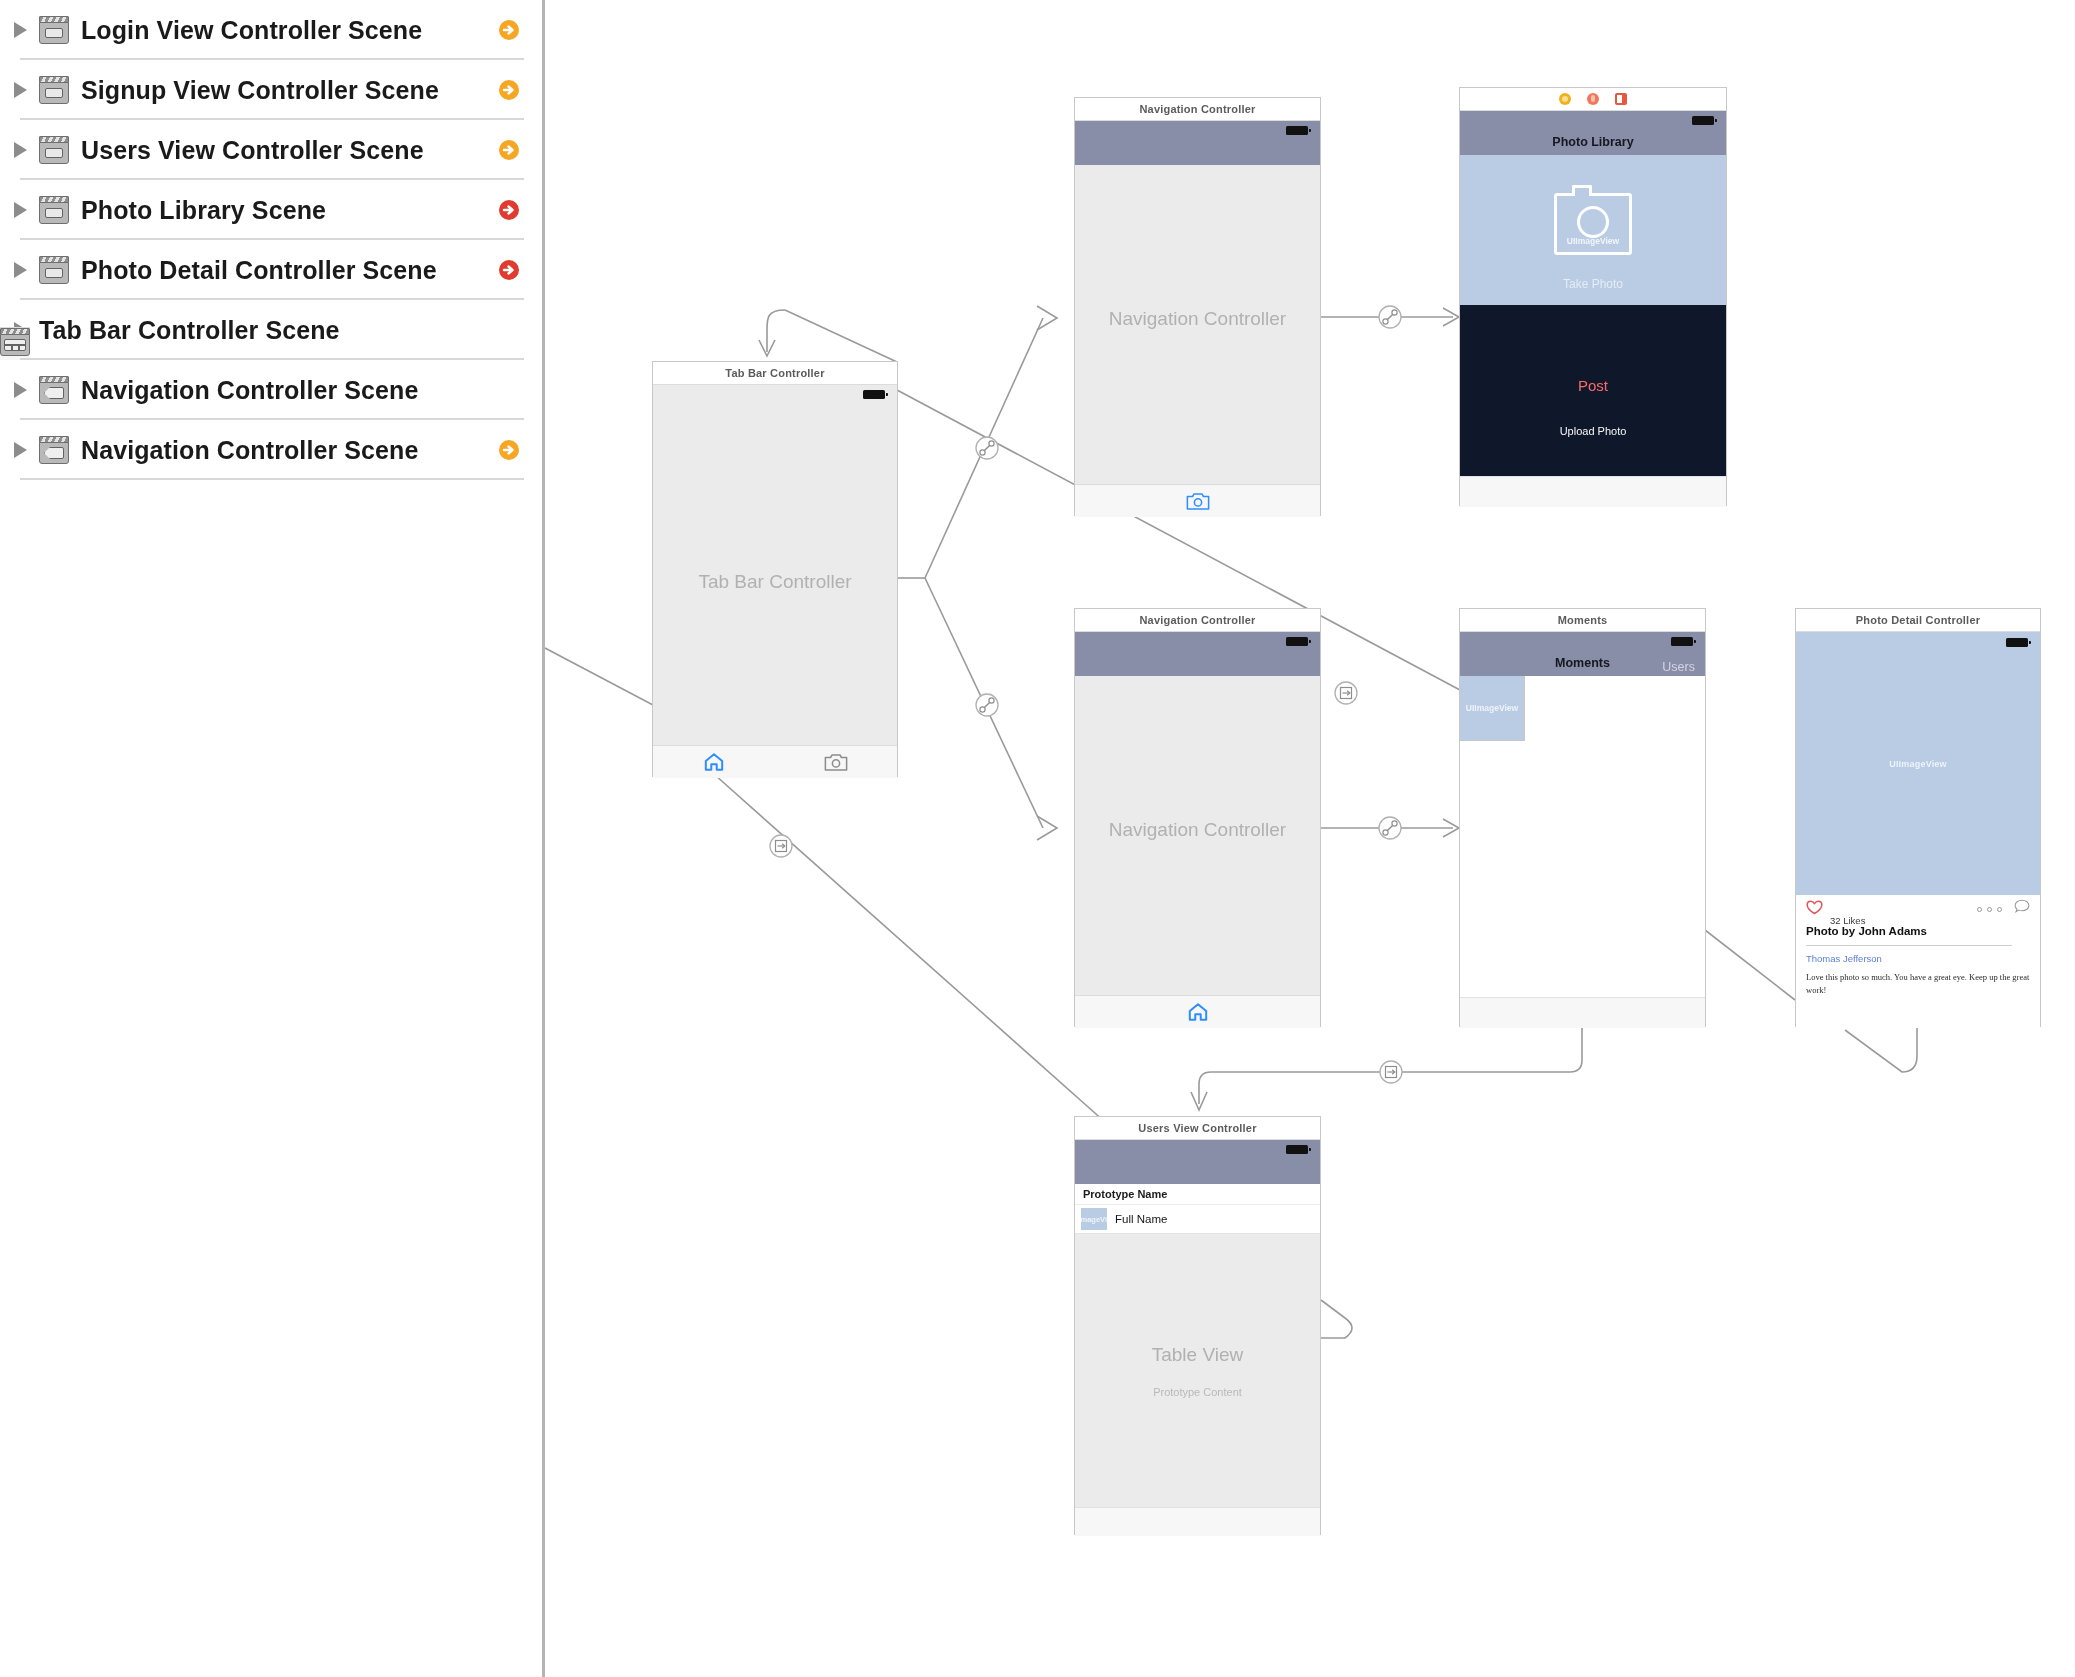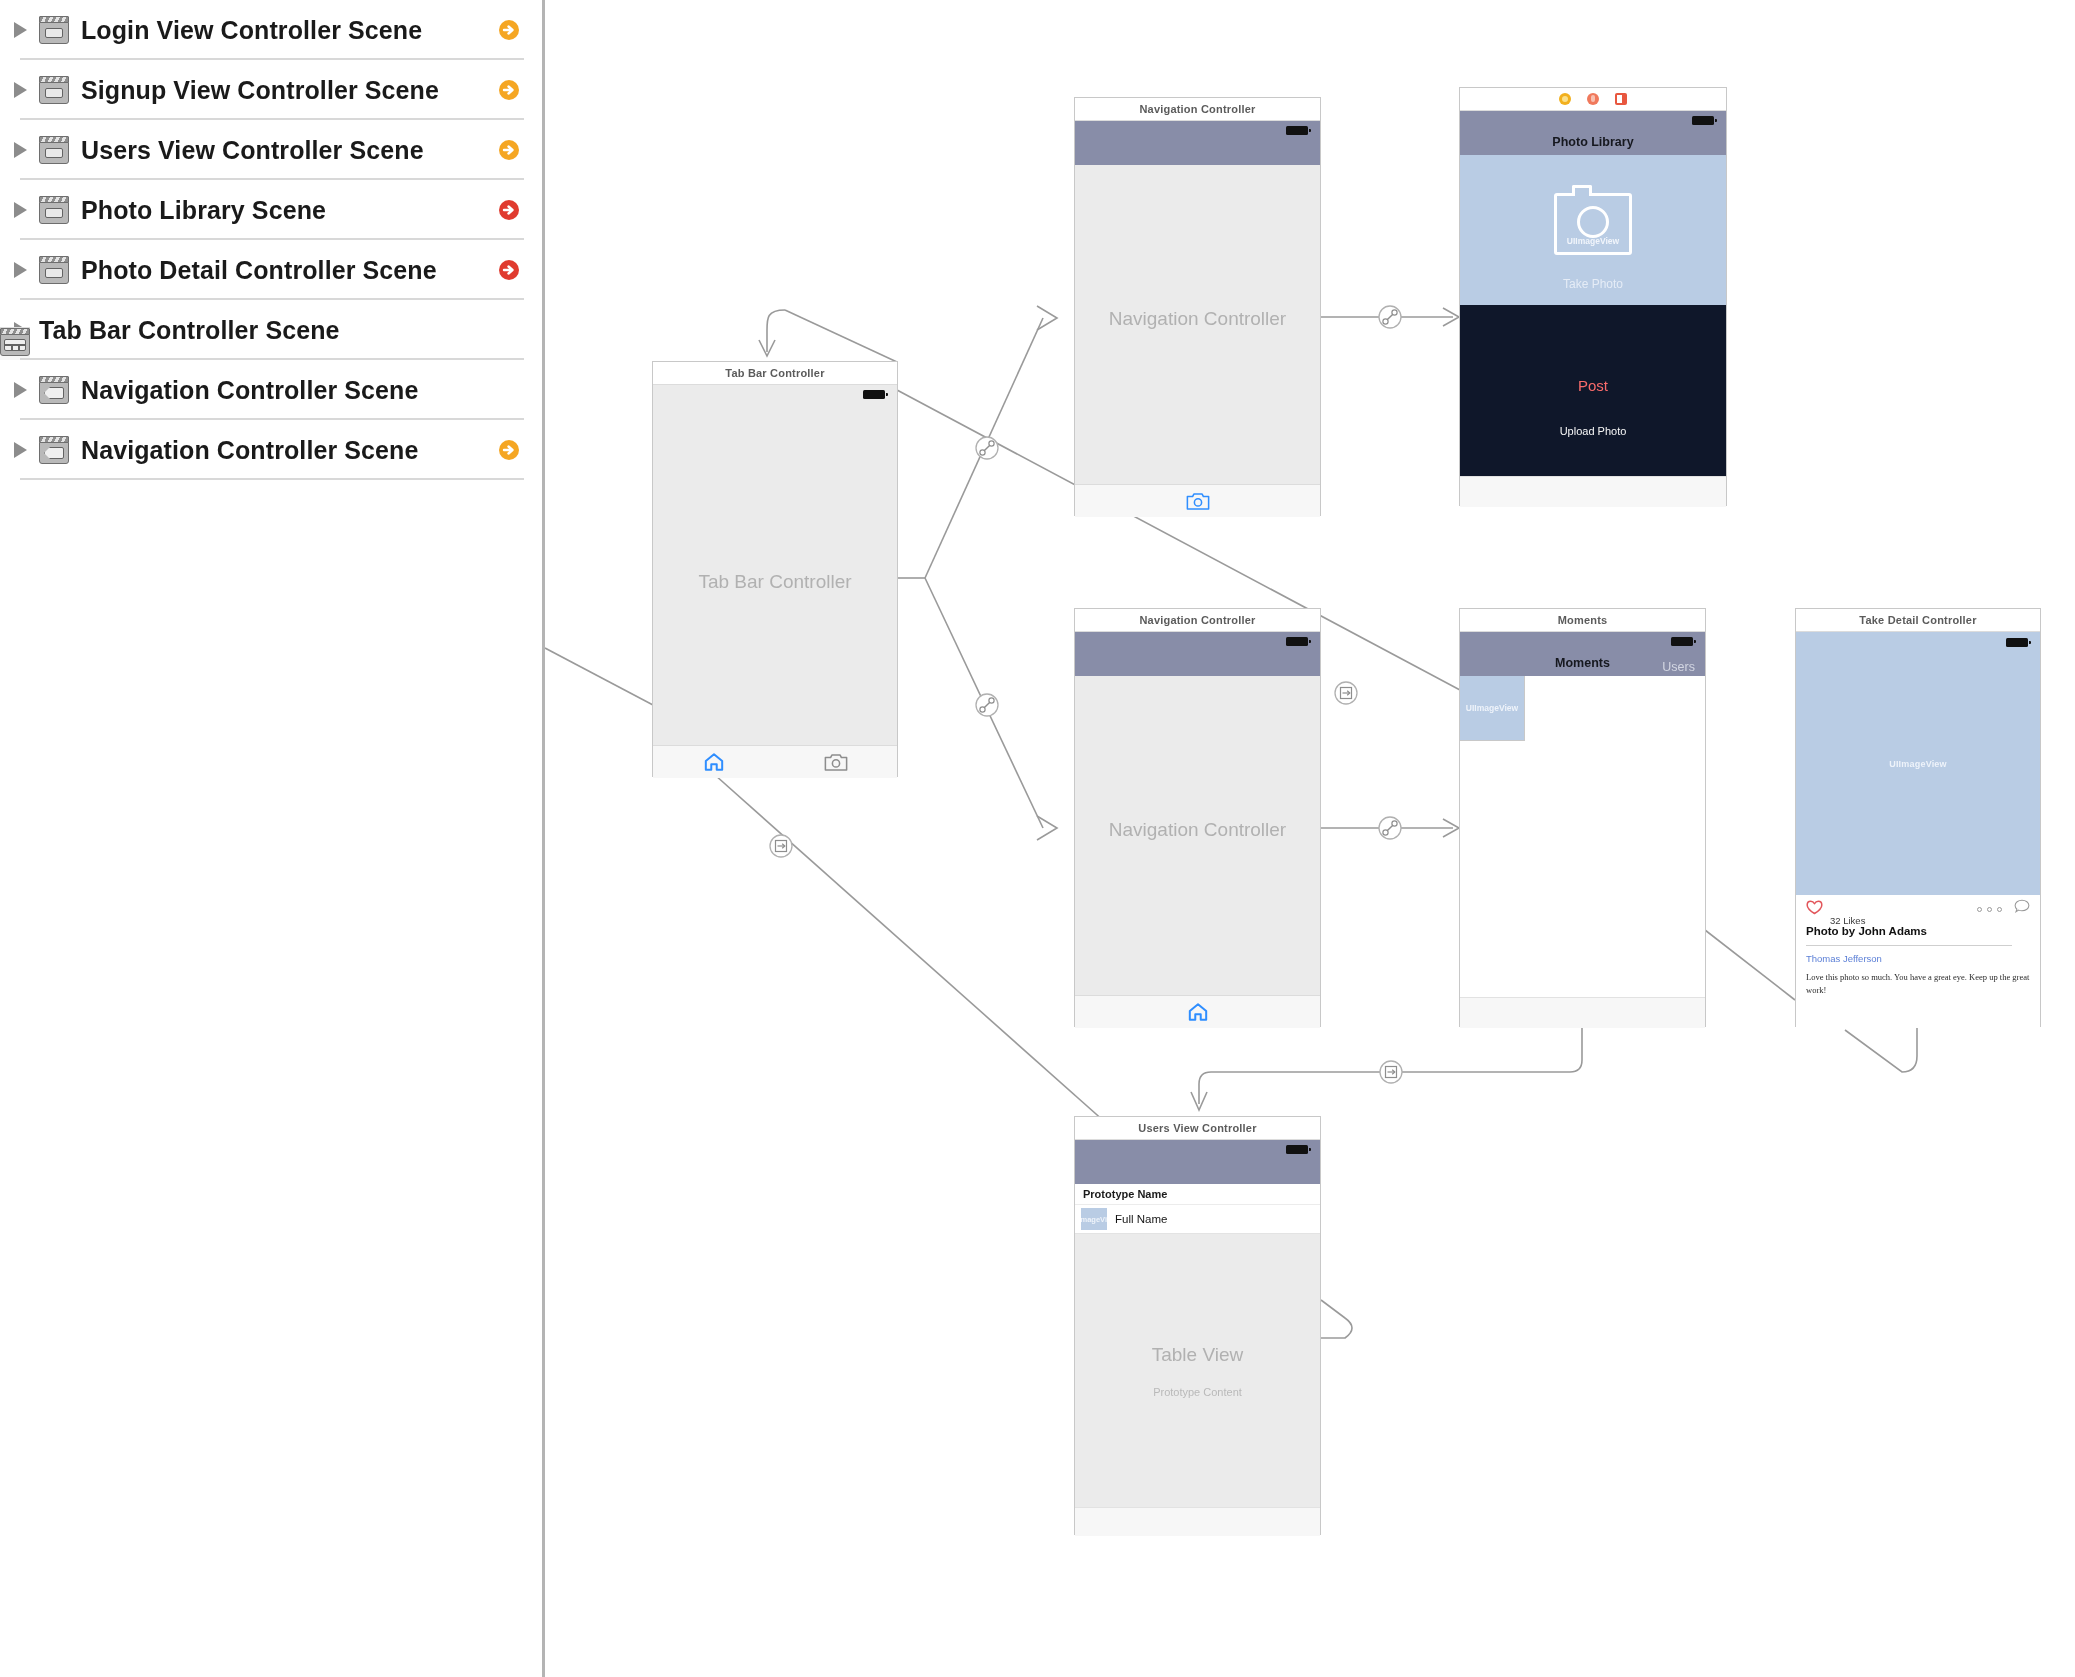--- a/index.html
+++ b/index.html
@@ -589,21 +589,21 @@
         <div style="position:relative; height:322px; background:#ffffff;">
           <div class="moments-thumb">
             <span>UIImageView</span>
           </div>
         </div>
         <div class="toolbar-bottom"></div>
       </div>
     </div>
 
     <div class="scene" style="left:1250px; top:608px; width:246px; height:419px;">
-      <div class="scene-title">Take Detail Controller</div>
+      <div class="scene-title">Photo Detail Controller</div>
       <div class="phone-body" style="height:396px; background:#ffffff;">
         <div class="imgview" style="height:263px;">
           <div class="battery" style="top:6px;"></div>
           <span class="ivlabel">UIImageView</span>
         </div>
         <div style="position:relative; height:133px; background:#ffffff;">
           <div class="likes-row">
             <svg class="heart" width="17" height="15" viewBox="0 0 18 16">
               <path d="M9 14.4 C 9 14.4 1.2 9.6 1.2 5.2 C1.2 2.8 3 1.3 4.9 1.3 C6.5 1.3 8.2 2.4 9 4 C9.8 2.4 11.5 1.3 13.1 1.3 C15 1.3 16.8 2.8 16.8 5.2 C16.8 9.6 9 14.4 9 14.4 Z" fill="none" stroke="#e2565b" stroke-width="1.6" stroke-linejoin="round"></path>
             </svg>

